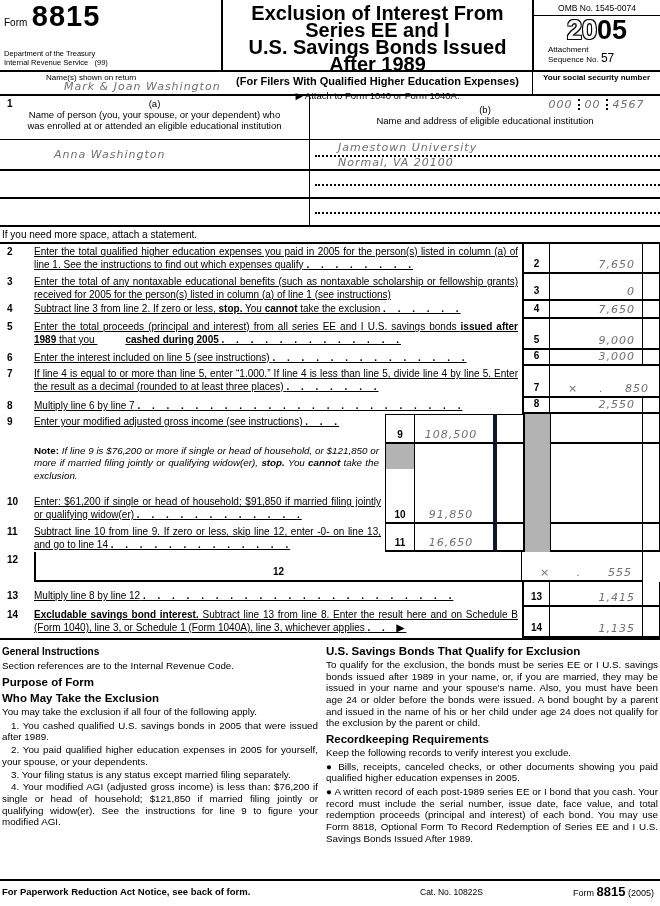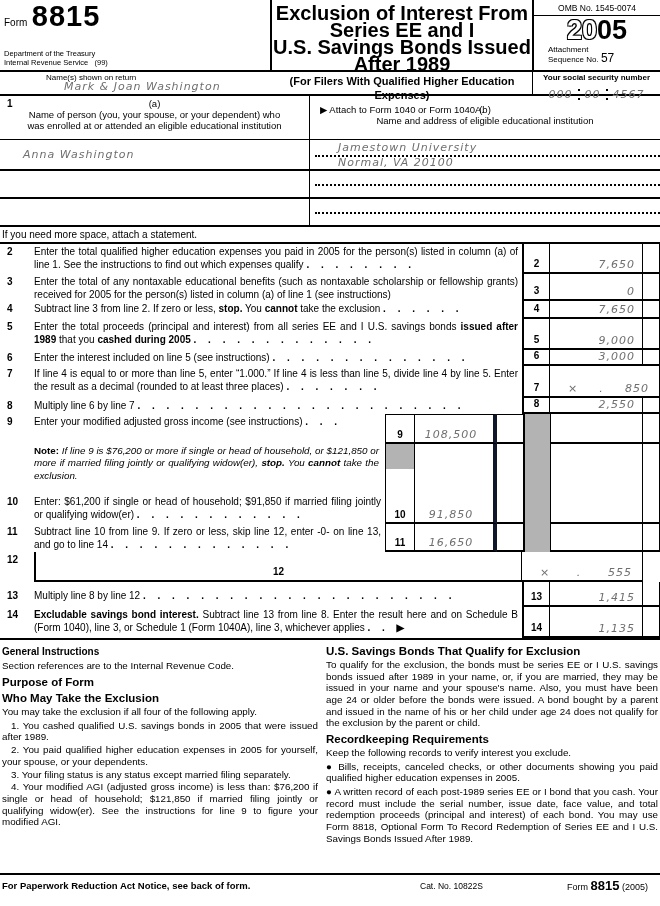--- a/index.html
+++ b/index.html
@@ -7,60 +7,60 @@
     width:660px; height:906px; margin:0 auto; background:#fff; color:#000;
     font-family:"Liberation Sans", sans-serif; position:relative; overflow:hidden;
     box-sizing:border-box;
   }
   .fill {
     font-family:"DejaVu Sans", sans-serif; font-style:italic; color:#6f6f6f;
     letter-spacing:1px; font-size:11px;
   }
   
   .hdr { display:flex; border-bottom:2px solid #000; height:72px; box-sizing:border-box; }
-  .hdr-left { width:272px; border-right:2px solid #000; position:relative; padding:3px 4px 0 4px; box-sizing:border-box; }
+  .hdr-left { width:223px; border-right:2px solid #000; position:relative; padding:3px 4px 0 4px; box-sizing:border-box; }
   .form-word { font-size:10px; }
   .form-no { font-size:29px; font-weight:bold; letter-spacing:1px; line-height:26px; }
   .dept { position:absolute; bottom:3px; left:4px; font-size:7.5px; line-height:8.5px; }
   .hdr-center { flex:1; text-align:center; padding-top:5px; }
   .title-main { font-size:20px; font-weight:bold; line-height:17px; }
   .title-sub { font-size:11px; font-weight:bold; line-height:14px; margin-top:1px; }
   .title-attach { font-size:9.5px; font-weight:normal; margin-top:2px;text-align:center; }
   .hdr-right { width:128px; border-left:2px solid #000; box-sizing:border-box; }
   .omb { font-size:8.5px; text-align:center; border-bottom:1.5px solid #000; padding:3px 0 2px 0; }
   .year { text-align:center; font-size:27px; font-weight:bold; line-height:27px; margin-top:1px; }
   .year-outline { color:#fff; text-shadow:-1px -1px 0 #000,1px -1px 0 #000,-1px 1px 0 #000,1px 1px 0 #000; }
   .attachment { font-size:8px; line-height:9px; padding-left:14px; margin-top:1px; }
   .attachment .seqno { font-size:12px; }
   
   .namerow { display:flex; height:24px; border-bottom:2.5px solid #000; box-sizing:border-box; }
   .name-left { flex:1; position:relative;margin-left:44px; }
   .name-label { font-size:8px; position:absolute; top:1px; left:2px; }
   .name-value { position:absolute; bottom:1px; left:20px; }
   .ssn-box { width:128px; border-left:1.5px solid #000; box-sizing:border-box; position:relative; }
   .ssn-label { font-size:8px; font-weight:bold; text-align:center; margin-top:1px; }
-  .ssn-vals { display:flex; justify-content:center; align-items:center; margin-top:6px; }
+  .ssn-vals { display:flex; justify-content:center; align-items:center; margin-top:16px; }
   .ssn-sep { border-left:2px dotted #000; height:11px; margin:0 5px; }
   
   .l1-head { display:flex; height:44px; border-bottom:1.5px solid #000; box-sizing:border-box; font-size:9.5px; }
   .l1-cola { width:310px; border-right:1.5px solid #000; box-sizing:border-box; text-align:center; position:relative; padding-top:2px; }
   .l1-no { position:absolute; left:7px; top:2px; font-weight:bold; font-size:10px; }
   .l1-colb { flex:1; text-align:center; padding-top:8px; }
   .l1-row { display:flex; border-bottom:2px solid #000; box-sizing:border-box; }
-  .l1-row .ca { width:310px; border-right:1.5px solid #000; box-sizing:border-box; display:flex; align-items:center; padding-left:23px; }
+  .l1-row .ca { width:310px; border-right:1.5px solid #000; box-sizing:border-box; display:flex; align-items:center; padding-left:54px; }
   .l1-row .cb { flex:1; position:relative; }
   .dotline { position:absolute; left:5px; right:0; top:50%; border-top:2px dotted #000; }
   .inst1 { position:absolute; left:28px; bottom:53%; }
   .inst2 { position:absolute; left:28px; top:55%; }
   .morespace { height:17px; border-bottom:2px solid #000; font-size:10px; padding:2px 0 0 2px; box-sizing:border-box; }
   
   .frow { display:grid; grid-template-columns:34px 1fr 28px 93px 17px; box-sizing:border-box; }
   .frow9 { display:grid; grid-template-columns:34px 1fr 30px 82px 26px 28px 92px 17px; box-sizing:border-box; }
   .no { font-weight:bold; font-size:10px; padding:2px 0 0 7px; }
-  .txt { font-size:10px; line-height:12.6px; padding:2px 4px 0 0; text-align:justify; }
+  .txt { font-size:10px; line-height:12.6px; padding:2px 4px 0 0; text-align:justify;text-decoration:underline; }
   .dots { font-weight:bold; letter-spacing:2px; word-spacing:5px; white-space:nowrap; }
   .bno { border-left:2px solid #000; border-right:1px solid #000; font-weight:bold; font-size:10px;
          display:flex; align-items:flex-end; justify-content:center; padding-bottom:3px; box-sizing:border-box; }
   .bamt { border-right:1px solid #000; display:flex; align-items:flex-end; justify-content:flex-end;
           padding:0 7px 1px 0; box-sizing:border-box; }
   .bamt.merged { display:flex; justify-content:space-between; padding:0 10px 1px 18px; border-right:1px solid #000; }
   .bcents { border-right:1px solid #000; box-sizing:border-box; }
   .bb { border-bottom:2px solid #000; }
   .gray { background:#b3b3b3; }
   
@@ -78,25 +78,25 @@
   
   .instr { display:flex; padding:5px 2px 0 2px; }
   .icol { font-size:9.8px; line-height:11.7px; box-sizing:border-box; }
   .icol-l { width:324px; padding-right:8px; }
   .icol-r { flex:1; }
   .ih1 { font-size:10px; font-weight:bold; margin:1px 0 2px 0; }
   .ih2 { font-size:11.5px; font-weight:bold; margin:5px 0 1px 0; }
   .icol p { margin:0 0 2px 0; text-align:justify; }
   .icol p.num { text-indent:9px; margin:1px 0; }
   
-  .footer { position:absolute; left:0; right:0; bottom:0; height:33px; border-top:2.5px solid #000;
+  .footer { position:absolute; left:0; right:0; bottom:0; height:27px; border-top:2.5px solid #000;
             box-sizing:border-box; }
   .f-notice { position:absolute; left:2px; top:5px; font-size:9.5px; font-weight:bold; }
   .f-cat { position:absolute; left:420px; top:6px; font-size:8.5px; }
-  .f-form { position:absolute; right:12px; top:3px; font-size:9px; }
+  .f-form { position:absolute; right:6px; top:3px; font-size:9px; }
   .f-form .fno { font-size:13px; font-weight:bold; }
 </style>
 </head>
 <body>
 
 <div class="page">
 
   <div class="hdr">
     <div class="hdr-left">
       <span class="form-word">Form</span>
@@ -199,21 +199,21 @@
     <div class="no">4</div>
     <div class="txt"><span><span>Subtract line 3 from line 2. If zero or less, </span><span style="font-weight: bold;">stop.</span><span> You </span><span style="font-weight: bold;">cannot</span><span> take the exclusion</span></span> <span class="dots">. . . . . .</span></div>
     <div class="bno bb">4</div>
     <div class="bamt bb">
         <span class="fill">7,650</span>
       </div>
     <div class="bcents bb"></div>
   </div>
   <div class="frow" style="min-height:31px;">
     <div class="no">5</div>
-    <div class="txt"><span><span>Enter the total proceeds (principal and interest) from all series EE and I U.S. savings bonds </span><span style="font-weight: bold;">issued after 1989</span><span> that you </span><span style="font-weight: bold;">cashed during 2005</span></span> <span class="dots">. . . . . . . . . . . . .</span></div>
+    <div class="txt"><span><span>Enter the total proceeds (principal and interest) from all series EE and I U.S. savings bonds </span><span style="font-weight: bold;">issued after 1989</span><span> that you </span><span style="font-weight: bold; margin-left: 28px;">cashed during 2005</span></span> <span class="dots">. . . . . . . . . . . . .</span></div>
     <div class="bno bb">5</div>
     <div class="bamt bb">
         <span class="fill">9,000</span>
       </div>
     <div class="bcents bb"></div>
   </div>
   <div class="frow" style="min-height:14px;">
     <div class="no">6</div>
     <div class="txt"><span><span>Enter the interest included on line 5 (see instructions)</span></span> <span class="dots">. . . . . . . . . . . . . .</span></div>
     <div class="bno bb">6</div>

